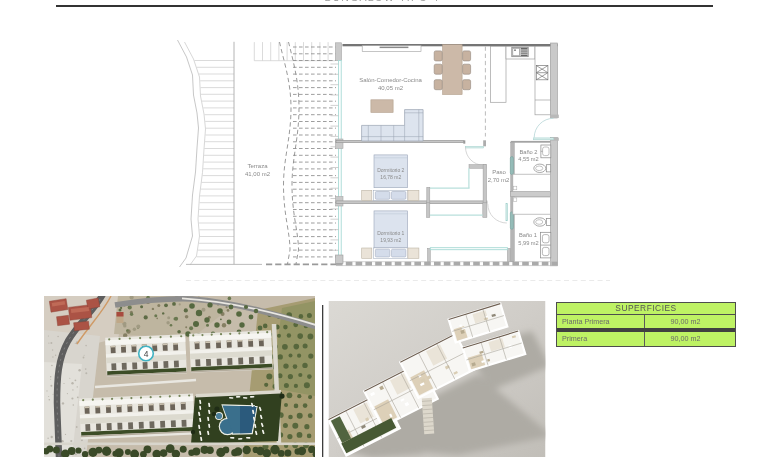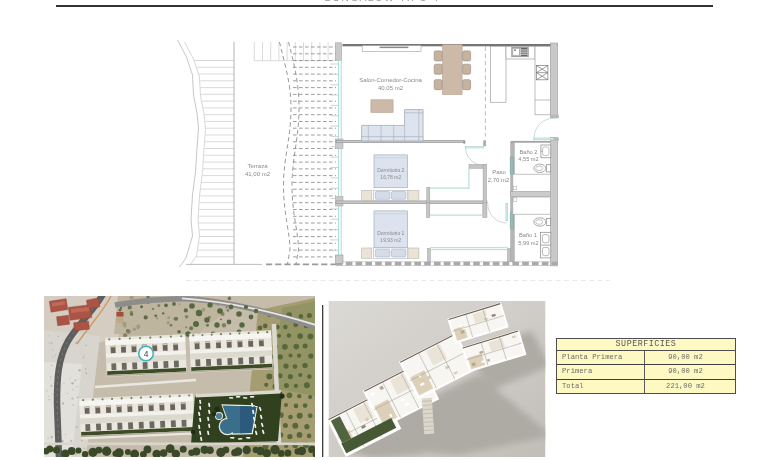--- a/index.html
+++ b/index.html
@@ -1,23 +1,23 @@
 <!DOCTYPE html>
 <html><head>
 <meta charset="utf-8">
 <style>
   html,body{margin:0;padding:0;background:#ffffff;}
   #page{position:relative;width:770px;height:460px;background:#ffffff;overflow:hidden;
         font-family:"Liberation Sans", sans-serif;}
   #plansvg{position:absolute;left:0;top:0;}
   .tbl{position:absolute;left:556px;top:302px;width:178px;border:1.6px solid #4d4d4d;
-       background:#fef9c3;font-family:Liberation Mono, monospace;color:#6b6b6b;margin-top:36px;}
+       background:#bef264;font-family:Liberation Sans, sans-serif;color:#6b6b6b;}
   .tbl .hd{height:10.8px;border-bottom:1.4px solid #4d4d4d;text-align:center;
        font-size:8.4px;letter-spacing:0.5px;color:#555;line-height:11.4px;}
-  .row{height:13.5px;border-bottom:1px solid #404040;font-size:7.2px;line-height:13.6px;position:relative;}
+  .row{height:13.5px;border-bottom:4px solid #404040;font-size:7.2px;line-height:13.6px;position:relative;}
   .row:last-child{border-bottom:none;}
   .row .lab{position:absolute;left:5px;top:0;}
   .row .val{position:absolute;left:87px;right:8px;top:0;text-align:center;}
   .row .div{position:absolute;left:87px;top:0;bottom:0;width:1px;background:#5a5a5a;}
 </style>
 </head>
 <body>
 <div id="page">
 
 <div style="position:absolute;left:302px;top:0;width:160px;height:2.4px;overflow:hidden;">
@@ -1007,19 +1007,14 @@
         <span class="val">90,00 m2</span>
       </div>
 
 
   <div class="row">
         <span class="lab">Primera</span>
         <span class="div"></span>
         <span class="val">90,00 m2</span>
       </div>
 
-  <div class="row">
-        <span class="lab">Total</span>
-        <span class="div"></span>
-        <span class="val">221,00 m2</span>
-      </div>
 </div>
 </div>
 
 </body></html>

